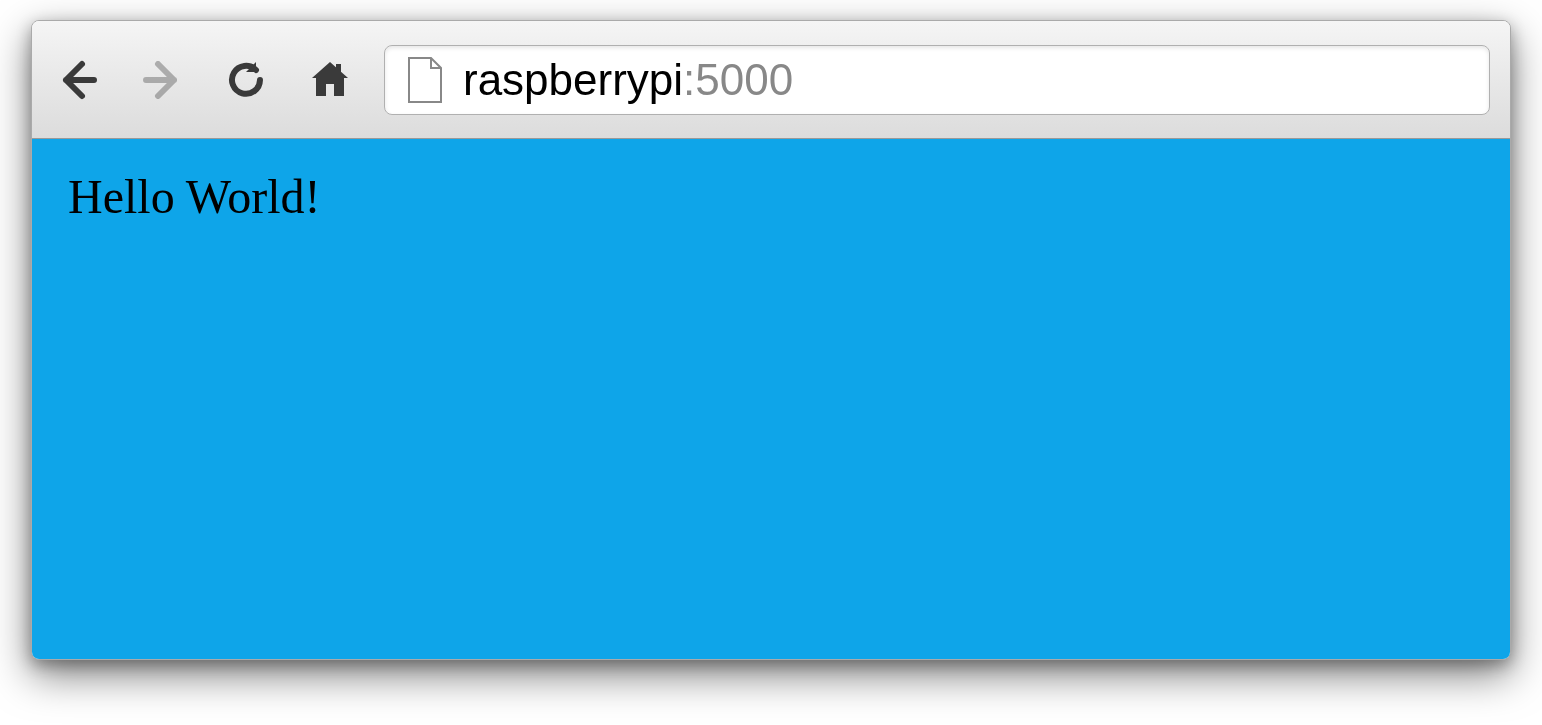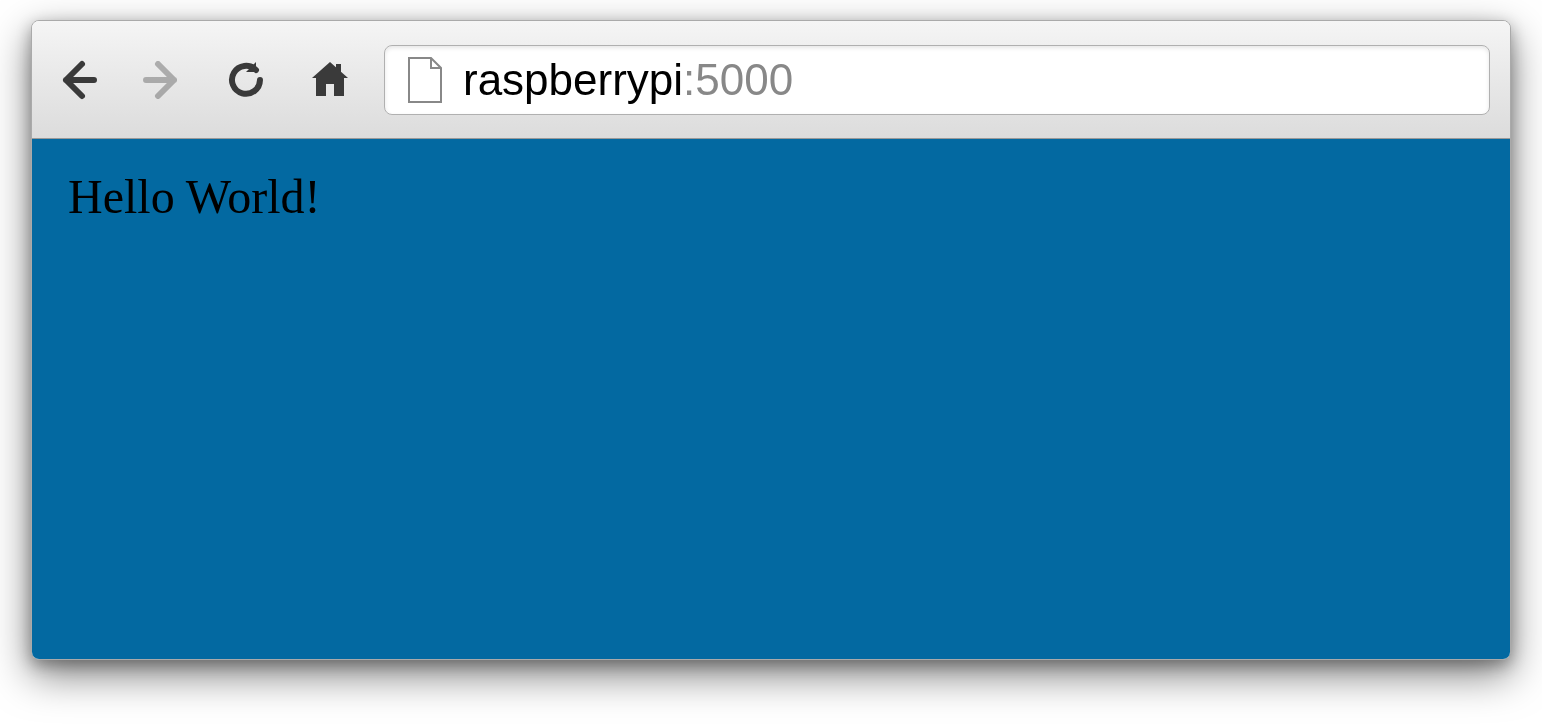--- a/index.html
+++ b/index.html
@@ -77,21 +77,21 @@
     }
     .url-host {
       color: #000;
     }
     .url-port {
       color: #888;
     }
     .content-area {
       min-height: 520px;
       padding: 30px 36px;
-      background: #0369a1;
+      background: #0ea5e9;
     }
     .page-text {
       font-family: "Times New Roman", Times, serif;
       font-size: 48px;
       color: #000;
     }
   </style>
 </head>
 <body>
 

